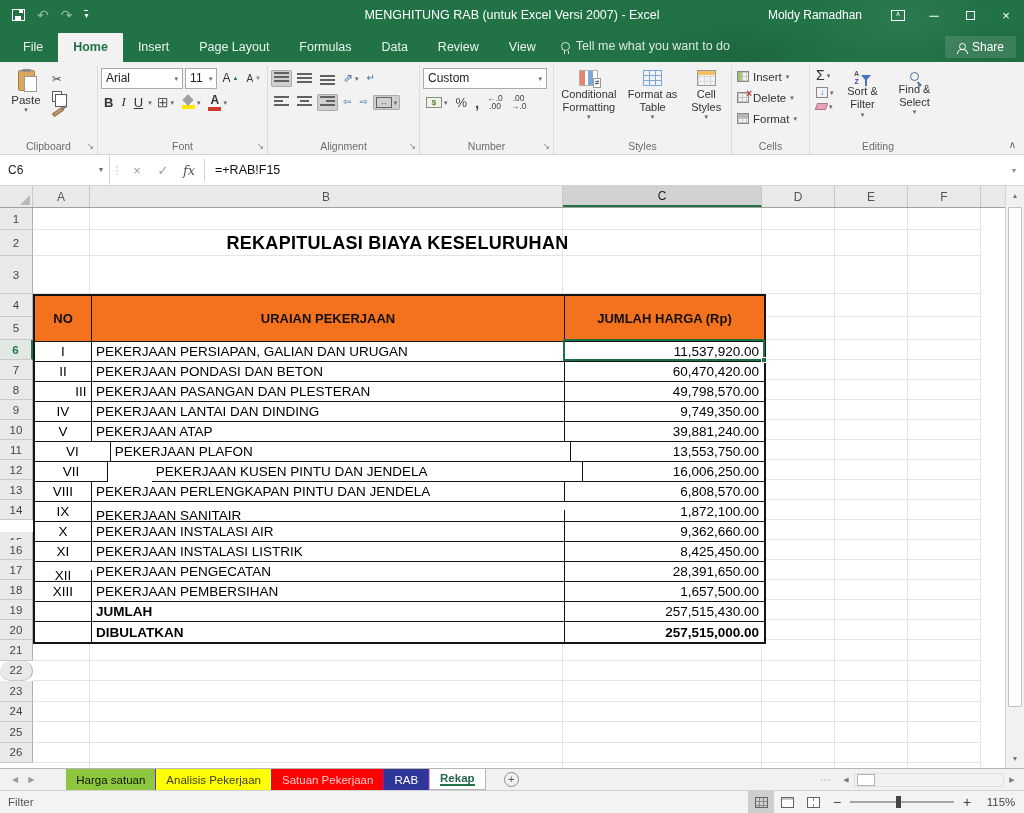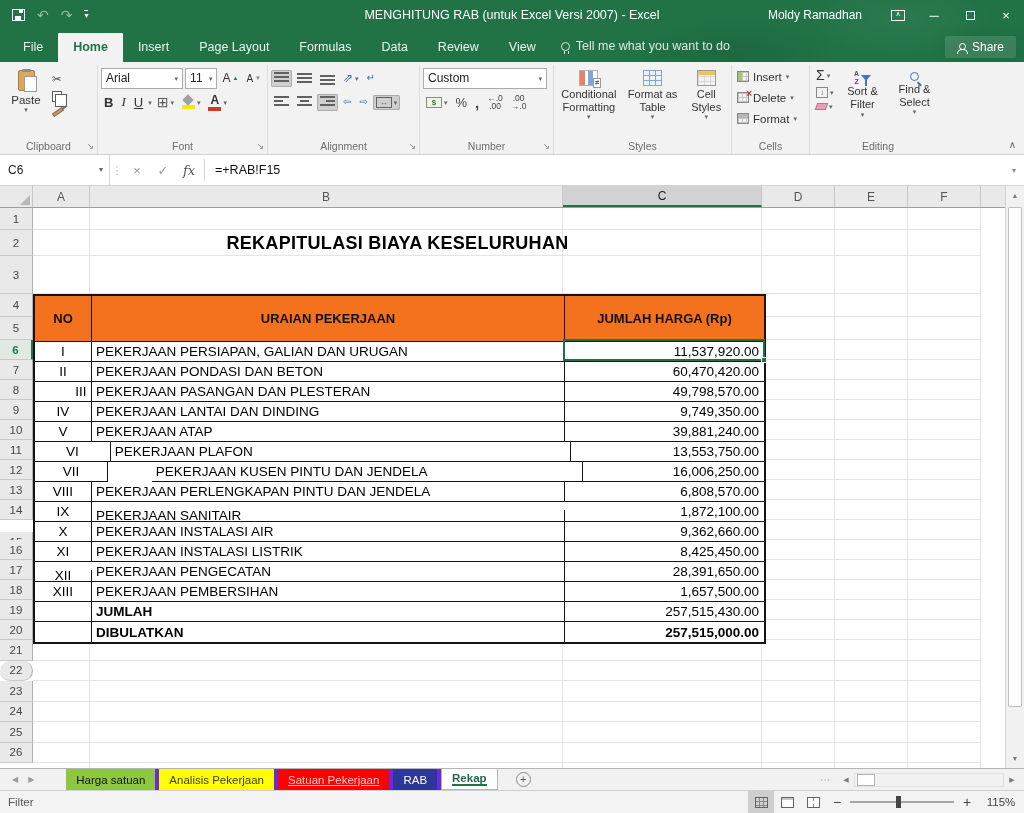--- a/index.html
+++ b/index.html
@@ -142,21 +142,21 @@
   .selbox .fh{position:absolute;right:-4px;bottom:-4px;width:6px;height:6px;background:#1e7145;border:1px solid #fff;}
   .vscroll{position:absolute;right:0;top:0;width:19px;height:582px;background:#f1f1f1;border-left:1px solid #d4d4d4;z-index:6;}
   .varr{height:19px;display:flex;align-items:center;justify-content:center;font-size:7px;color:#7a7a7a;background:#f1f1f1;}
   .vthumb{position:absolute;left:2px;right:2px;top:21px;height:500px;background:#fff;border:1px solid #c0c0c0;border-radius:1px;}
   .varr.dn{position:absolute;bottom:0;left:0;right:0;}
 
   
   .sheetbar{height:22px;background:#f1f1f1;border-top:1px solid #b5b5b5;display:flex;align-items:stretch;position:relative;}
   .snav{display:flex;align-items:center;gap:10px;padding:0 10px 0 12px;color:#9a9a9a;font-size:8px;}
   .stabs{display:flex;align-items:stretch;margin-left:22px;}
-  .stab{display:flex;align-items:center;justify-content:center;padding:0 10px;font-size:11.5px;border-right:4px solid #6d28d9;cursor:pointer;}
+  .stab{display:flex;align-items:center;justify-content:center;padding:0 10px;font-size:11.5px;border-right:1px solid #6d28d9;cursor:pointer;}
   .stab.active{font-weight:bold;border:1px solid #b5b5b5;border-top:none;background:#fff;}
   .stab.active .lbl{border-bottom:2px solid #217346;padding-bottom:0px;}
   .addsheet{width:15px;height:15px;border:1px solid #8a8a8a;border-radius:50%;color:#555;font-size:11px;line-height:12px;text-align:center;align-self:center;margin-left:18px;}
   .hscroll{margin-left:auto;display:flex;align-items:center;padding-right:4px;}
   .hdots{color:#a0a0a0;font-size:10px;letter-spacing:-1px;margin-right:8px;transform:rotate(90deg);}
   .harr{width:16px;text-align:center;color:#7a7a7a;font-size:7px;}
   .htrack{width:150px;height:14px;background:#f1f1f1;position:relative;border:1px solid #e0e0e0;}
   .hthumb{position:absolute;left:2px;top:0;width:18px;height:12px;background:#fff;border:1px solid #b5b5b5;}
 
   
@@ -646,21 +646,21 @@
       <span>▶</span>
     </div>
     <div class="stabs" id="sheet-tabs">
         <div class="stab" style="background: rgb(141, 198, 63);">
           <span class="lbl" style="color: rgb(16, 24, 0);">Harga satuan</span>
         </div>
         <div class="stab" style="background: rgb(255, 255, 0);">
           <span class="lbl" style="color: rgb(61, 61, 40);">Analisis Pekerjaan</span>
         </div>
         <div class="stab" style="background: rgb(255, 0, 0);">
-          <span class="lbl" style="color: rgb(255, 201, 201); text-decoration: underline;">Satuan Pekerjaan</span>
+          <span class="lbl" style="color: rgb(255, 201, 201);">Satuan Pekerjaan</span>
         </div>
         <div class="stab" style="background: rgb(47, 54, 153);">
           <span class="lbl" style="color: rgb(255, 255, 255);">RAB</span>
         </div>
         <div class="stab active">
           <span class="lbl" style="color: rgb(36, 104, 78);">Rekap</span>
         </div>
       </div>
     <div class="addsheet">+</div>
     <div class="hscroll">

